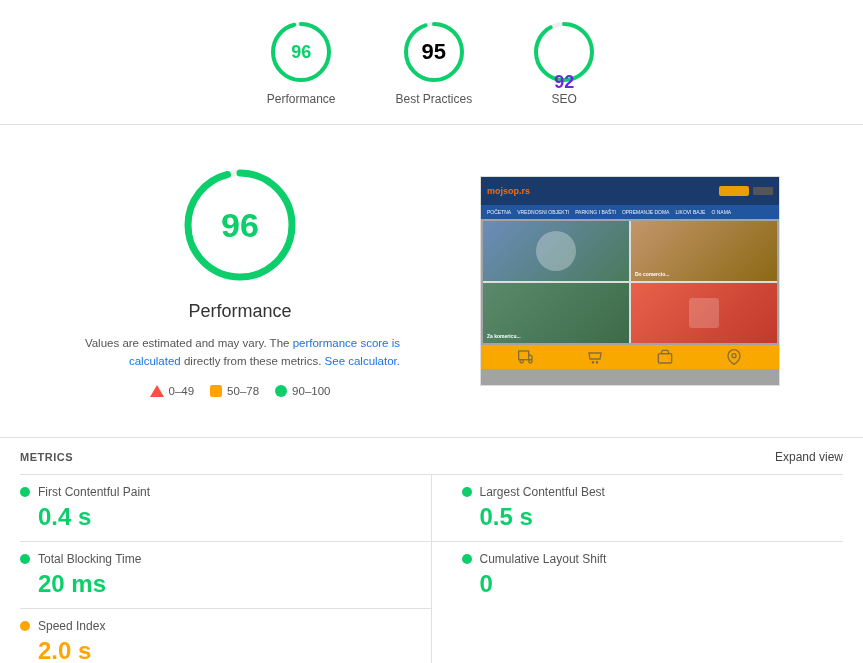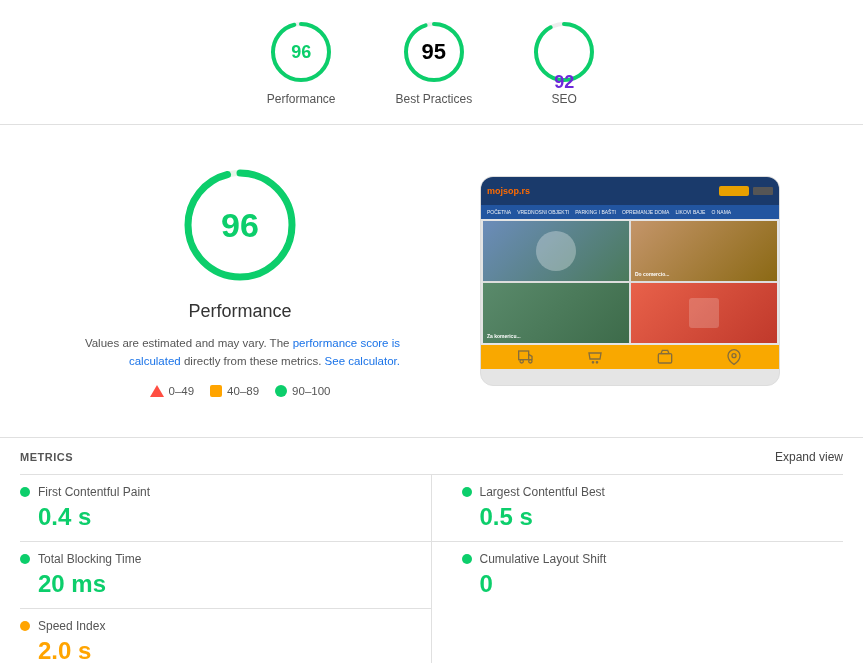--- a/index.html
+++ b/index.html
@@ -163,23 +163,23 @@
       display: flex;
       align-items: center;
       justify-content: center;
       padding: 10px;
     }
 
     .website-preview {
       width: 300px;
       height: 210px;
       border: 1px solid #ddd;
-      border-radius: 13px;
+      border-radius: 0;
       overflow: hidden;
-      background: #e5e5e5;
+      background: #a3a3a3;
     }
 
     
     .ws-header {
       background: #1a3a6b;
       height: 28px;
       display: flex;
       align-items: center;
       padding: 0 6px;
       gap: 4px;
@@ -379,21 +379,21 @@
       <span>directly from these metrics.</span>
       <a href="#">See calculator.</a>
     </div>
     <div class="legend">
       <div class="legend-item">
         <div class="legend-triangle"></div>
         <span>0–49</span>
       </div>
       <div class="legend-item">
         <div class="legend-square" style="background:#ffa400;"></div>
-        <span>40–89</span>
+        <span>50–78</span>
       </div>
       <div class="legend-item">
         <div class="legend-dot" style="background:#0cce6b;"></div>
         <span>90–100</span>
       </div>
     </div>
   </div>
 
   <div class="preview-card">
     <div class="website-preview">

